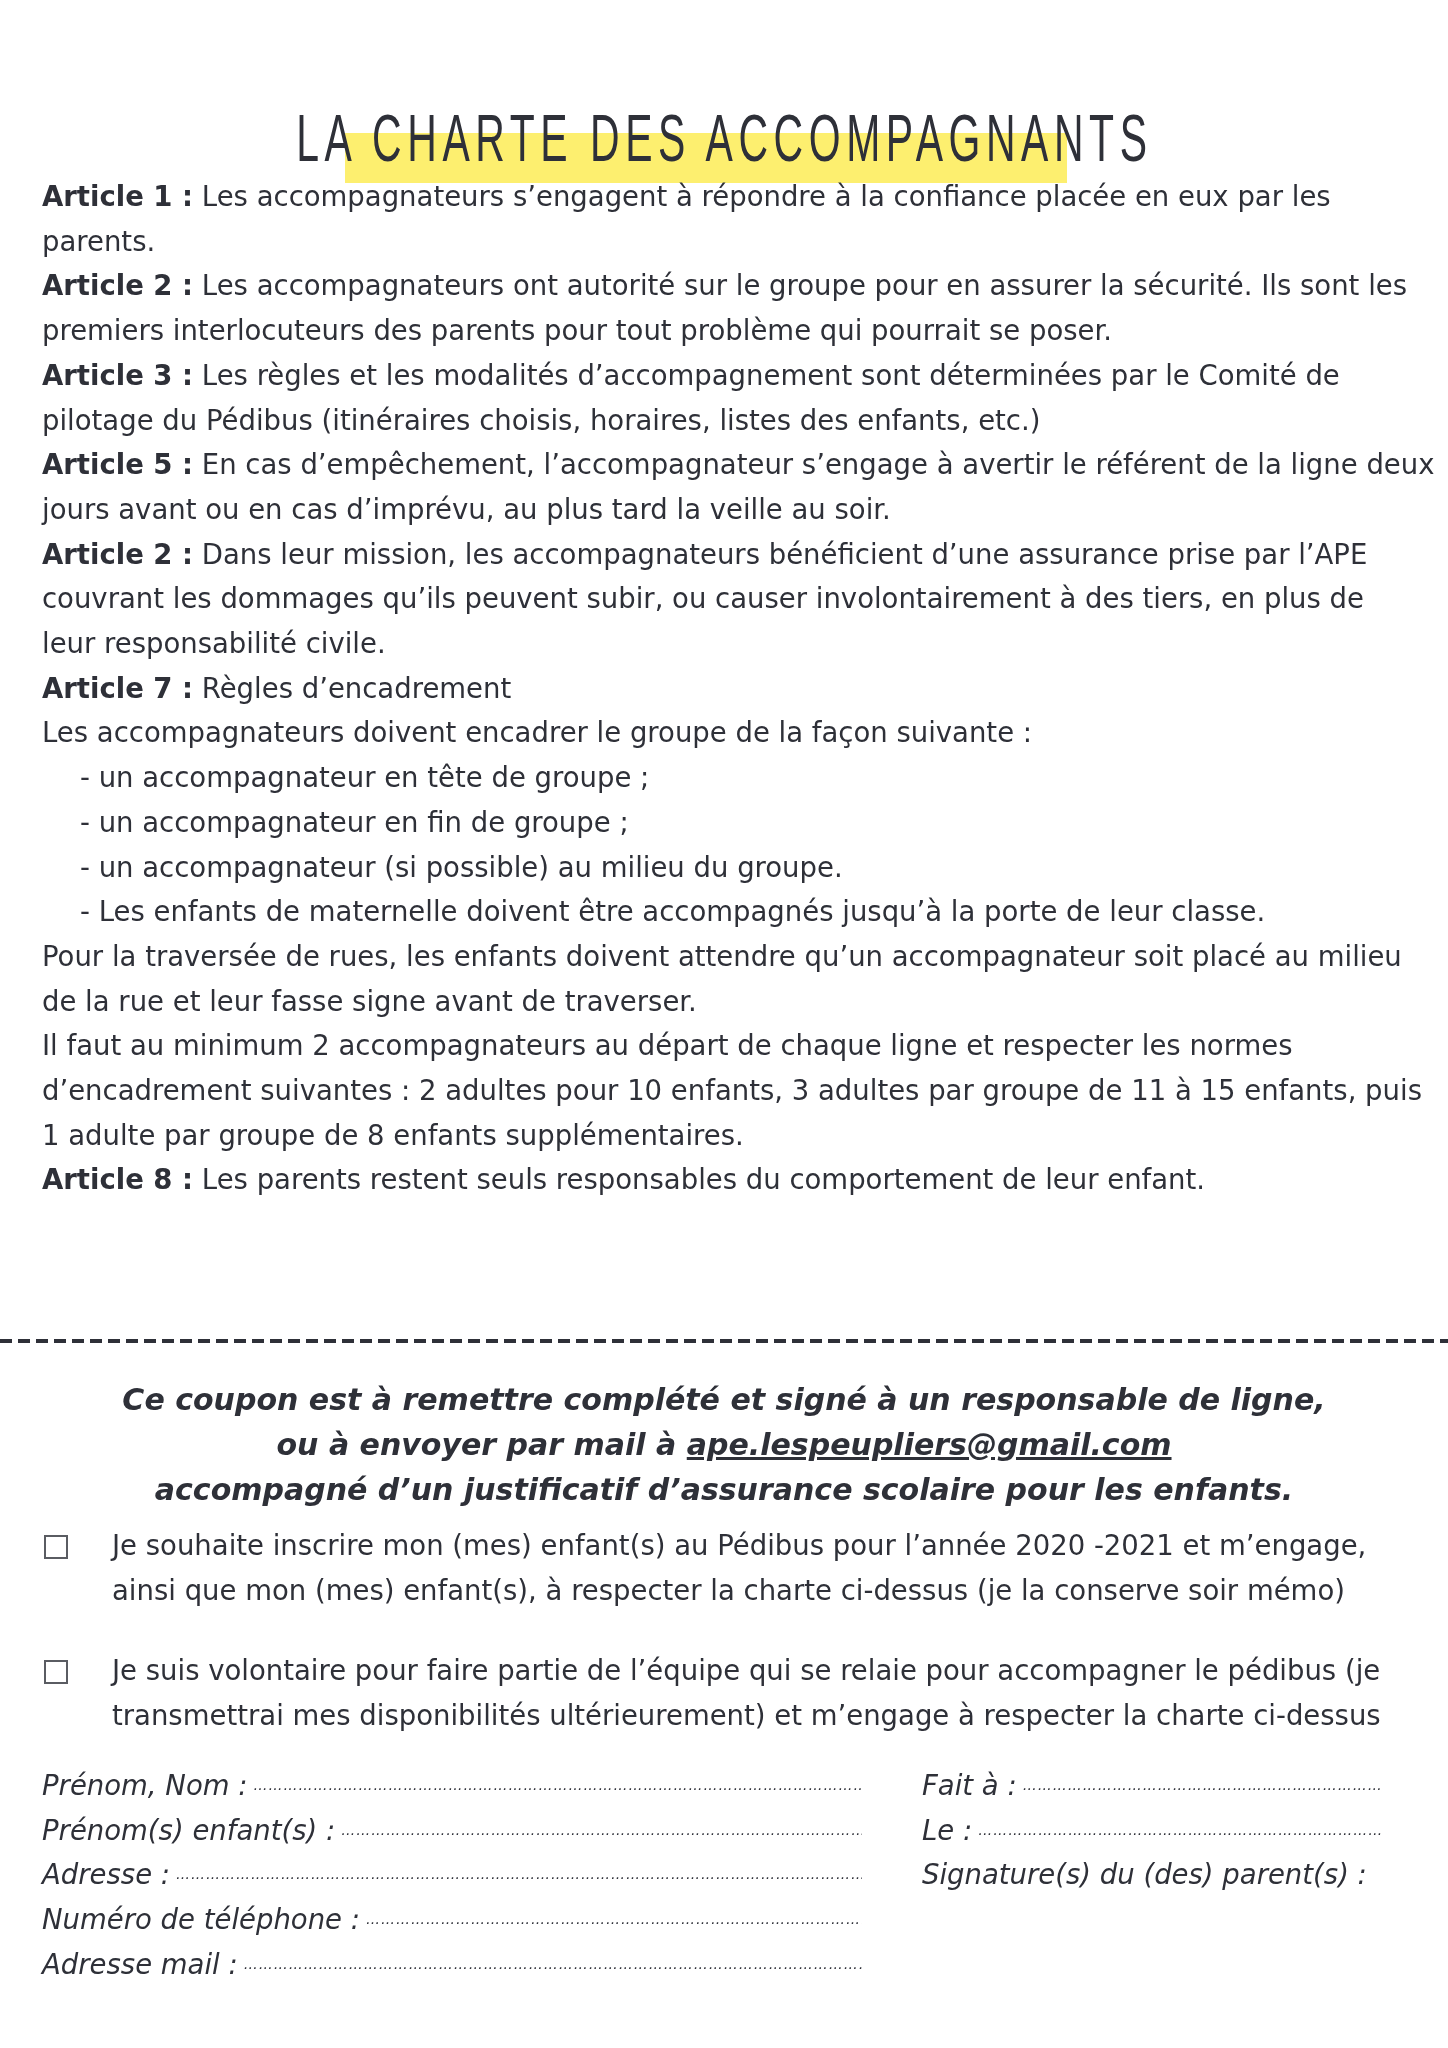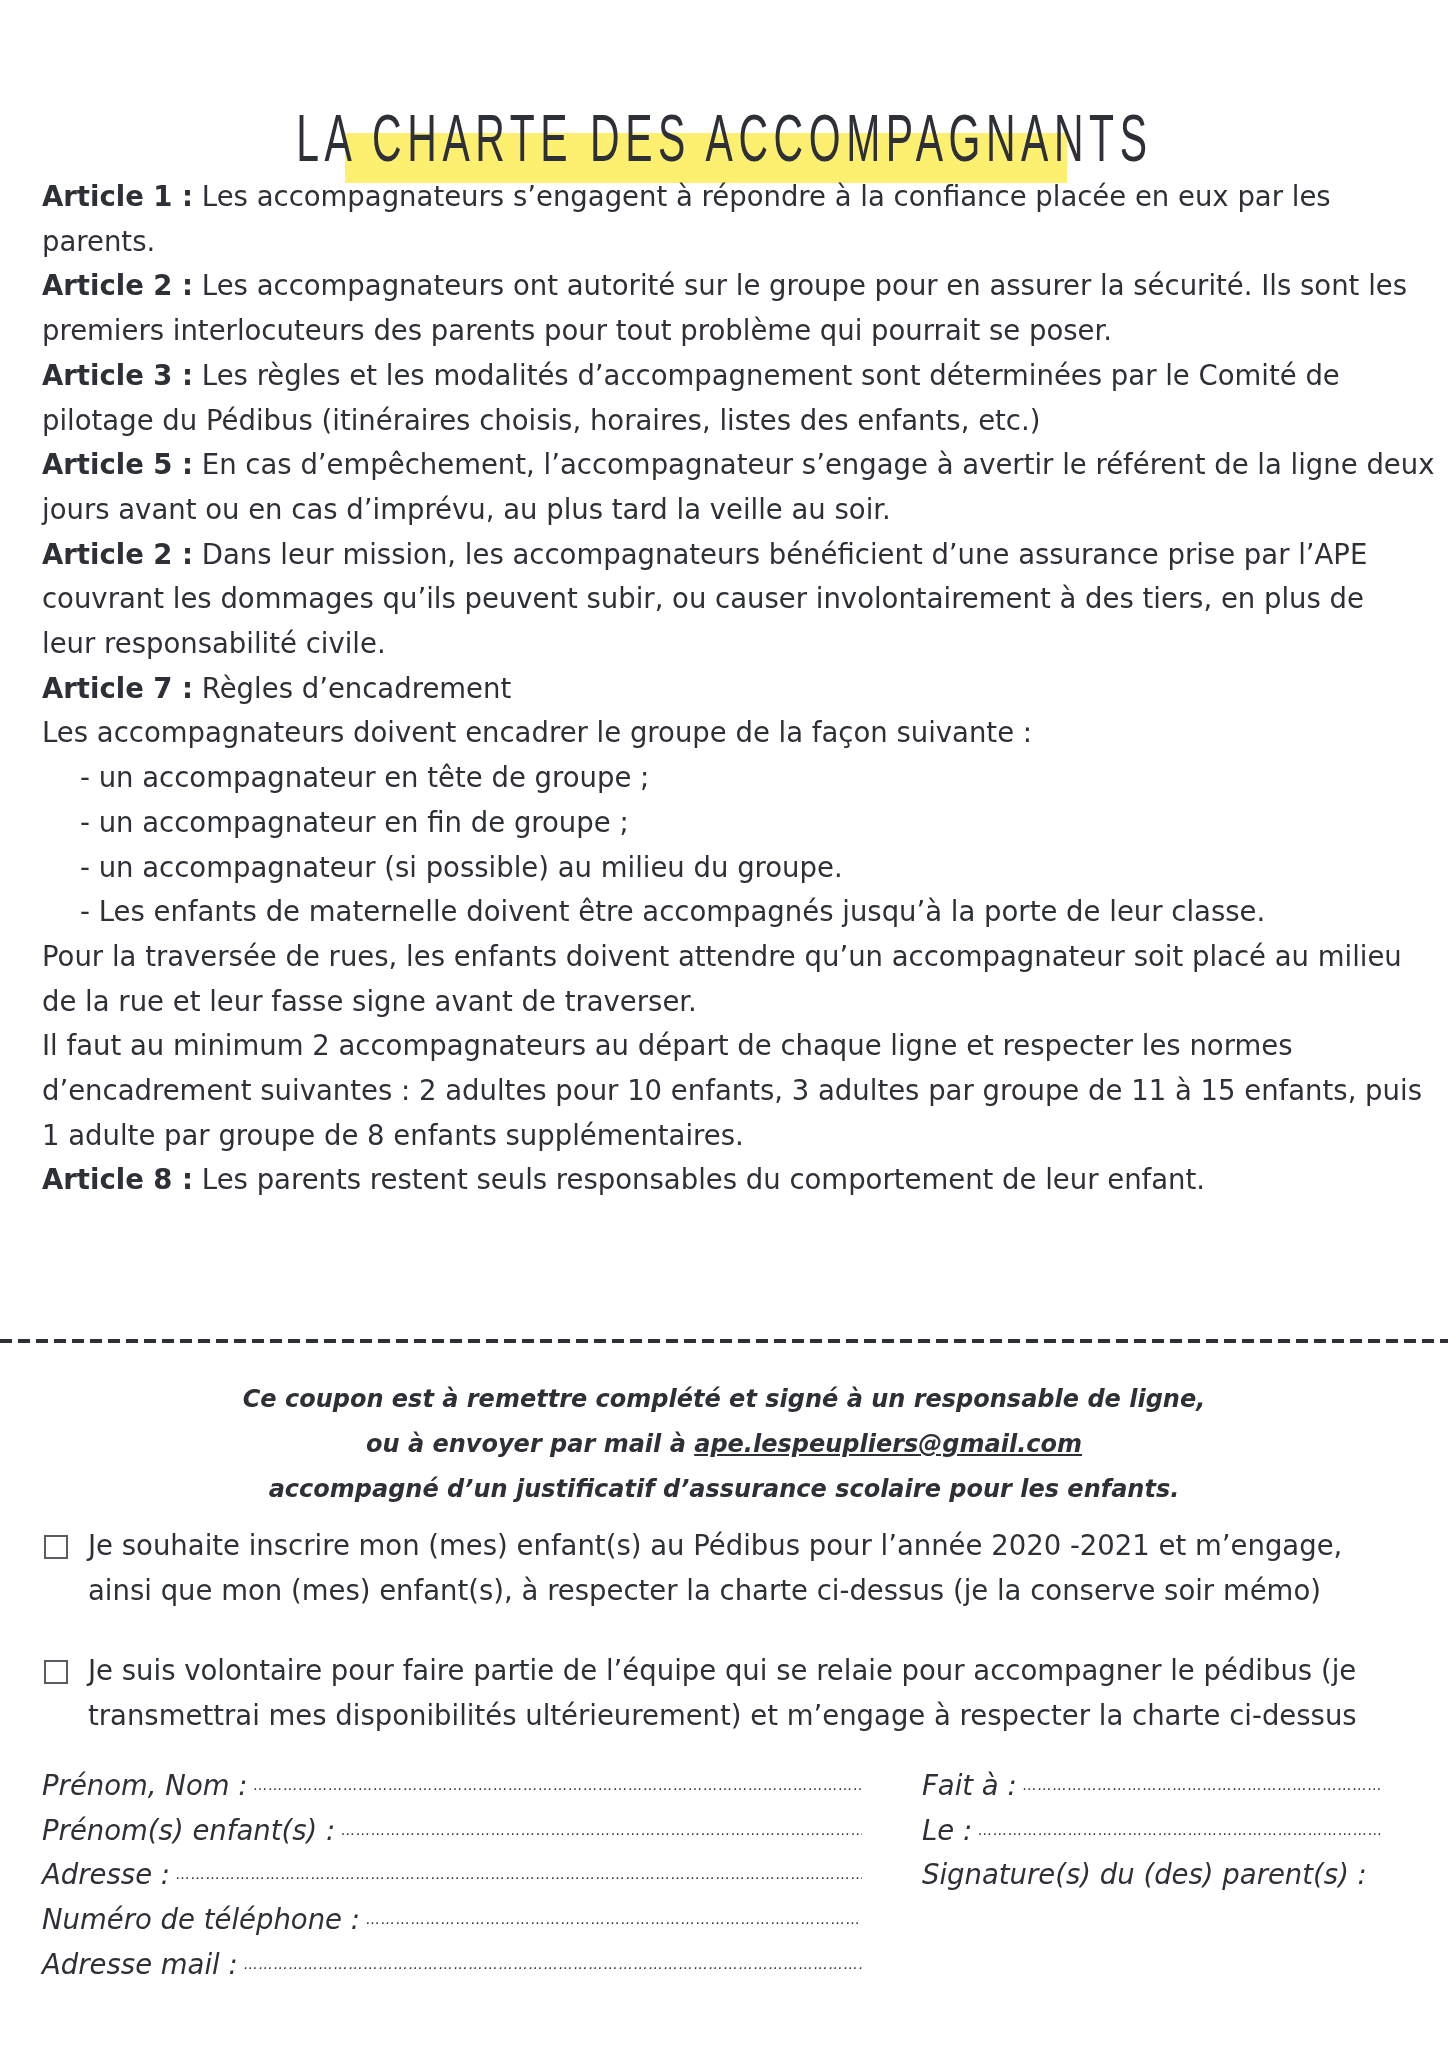--- a/index.html
+++ b/index.html
@@ -28,32 +28,32 @@
   }
   .body-text p { margin: 0; white-space: nowrap; }
   .art-label { font-weight: bold; text-align: center; }
   .indent { padding-left: 38px; }
   .cut-line {
     position: absolute; left: 0; top: 1339px; width: 1448px; height: 4px;
     background: repeating-linear-gradient(to right, #2e3038 0 12px, transparent 12px 18px);
   }
   .coupon-intro {
     position: absolute; left: 0; top: 1377px; width: 1448px; text-align: center;
-    font-style: italic; font-weight: bold; font-size: 24px; line-height: 45px;
+    font-style: italic; font-weight: bold; font-size: 30px; line-height: 45px;
   }
   .coupon-intro p { margin: 0; }
   .coupon-intro .email { text-decoration: underline; color: #2e3038; }
   .check-block {
     position: absolute; left: 44px; width: 1380px; font-size: 27.5px; line-height: 44.7px;
   }
   .check-block .box {
     position: absolute; left: 0; top: 12px; width: 24px; height: 24px;
     border: 2px solid #5a5c62; box-sizing: border-box; background: #fff;
   }
-  .check-block .txt { margin-left: 44px; }
+  .check-block .txt { margin-left: 68px; }
   .check-block p { margin: 0; white-space: nowrap; }
   .fields-left {
     position: absolute; left: 42px; top: 1763px; width: 820px;
     font-size: 27.5px; line-height: 44.7px;
   }
   .fields-right {
     position: absolute; left: 922px; top: 1763px; width: 460px;
     font-size: 27.5px; line-height: 44.7px;
   }
   .field-row { display: flex; white-space: nowrap; align-items: flex-end; font-style: italic; }

